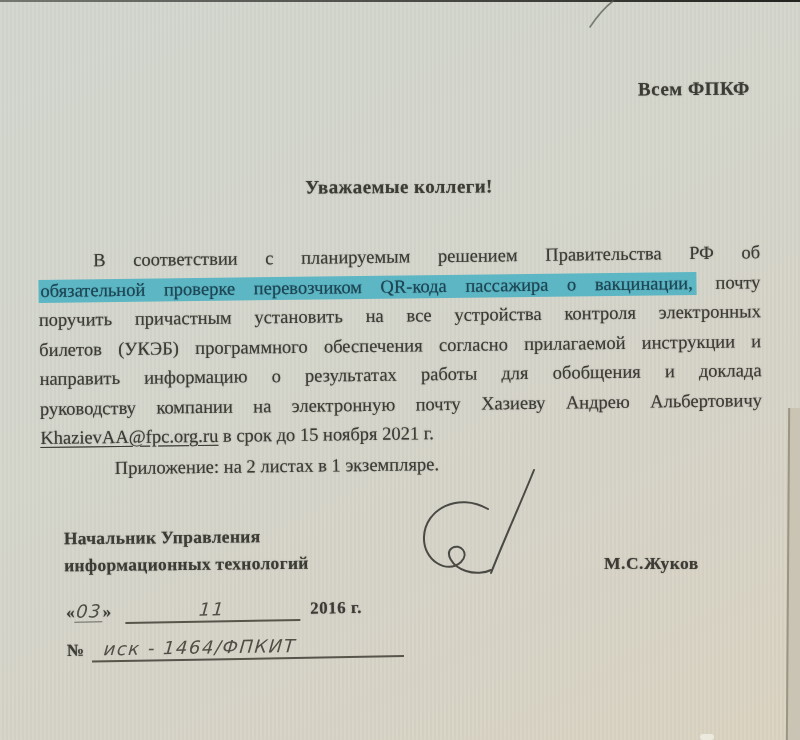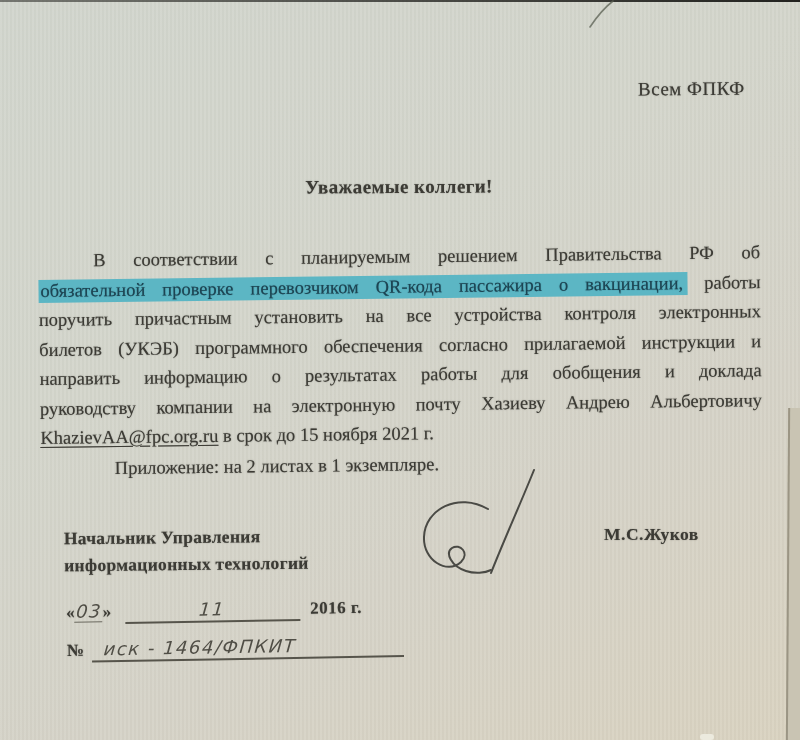--- a/index.html
+++ b/index.html
@@ -14,39 +14,39 @@
   .soft { text-shadow:0 0 1.2px rgba(59,58,52,0.6); }
 
   .top-edge { position:absolute; top:0; left:0; right:0; height:2px;
     background:linear-gradient(90deg, rgba(40,40,36,0.55), rgba(25,25,22,0.95)); }
   .right-crease { position:absolute; top:408px; right:-2px; width:13px; height:340px;
     background:#c9c4b3; border-left:2px solid #9b9584; transform:rotate(0.4deg); }
   .scratch { position:absolute; left:586px; top:0; }
   .speck { position:absolute; left:700px; top:734px; width:14px; height:6px;
     background:#eceade; border-radius:3px; }
 
-  .recipient { position:absolute; top:78px; left:638px; font-size:19px; font-weight:400;
+  .recipient { position:absolute; top:78px; left:638px; font-size:19px; font-weight:700;
     letter-spacing:0.5px; transform:rotate(-0.5deg); }
 
   .salutation { position:absolute; top:176px; left:38px; width:722px; text-align:center;
     font-size:19px; font-weight:600; letter-spacing:0.4px; transform:rotate(-0.3deg); }
 
   .body-block { position:absolute; top:247px; left:38px; width:722px;
     font-size:18.5px; line-height:29.5px; transform:rotate(-0.7deg); transform-origin:left top; }
   .bodyline { text-align:justify; text-align-last:justify; white-space:normal; }
   .bodyline.indent { text-indent:55px; }
   .bodyline.lastline { text-align:left; text-align-last:left; }
   .hl { background:#5cb6c4; color:#1d4553; padding:1px 4px 2px 2px;
     text-shadow:0 0 1px rgba(20,60,75,0.6); }
   .email { text-decoration:underline; text-underline-offset:3px; }
   .attach { text-align:left; text-align-last:left; padding-left:74px; margin-top:1px; }
 
   .sig-title { position:absolute; top:524px; left:64px; font-size:17.5px; font-weight:600;
     line-height:27px; letter-spacing:0.3px; transform:rotate(-0.6deg); }
-  .sig-name { position:absolute; top:524px; left:604px; font-size:17.5px; font-weight:600;
+  .sig-name { position:absolute; top:553px; left:604px; font-size:17.5px; font-weight:600;
     letter-spacing:0.5px; }
   .signature-svg { position:absolute; left:398px; top:452px; }
 
   .bottom-left { position:absolute; top:601px; left:66px; font-size:17px; font-weight:600;
     transform:rotate(-1deg); transform-origin:left top; }
   .dateline { white-space:nowrap; }
   .numline { margin-top:14px; white-space:nowrap; }
   .hand { font-family:"DejaVu Sans", sans-serif; font-style:italic; font-size:18px;
     color:#504e46; letter-spacing:1.5px; display:inline-block; transform:skewX(-6deg);
     text-shadow:none; font-weight:400; }
@@ -71,21 +71,21 @@
 
   <div class="right-crease"></div>
   <div class="speck"></div>
 
   <div class="recipient soft">Всем ФПКФ</div>
 
   <div class="salutation soft">Уважаемые коллеги!</div>
 
   <div class="body-block soft">
     <div class="bodyline indent">В соответствии с планируемым решением Правительства РФ об</div>
-    <div class="bodyline"><span class="hl">обязательной проверке перевозчиком QR-кода пассажира о вакцинации,</span> <span>работы</span></div>
+    <div class="bodyline"><span class="hl">обязательной проверке перевозчиком QR-кода пассажира о вакцинации,</span> <span>почту</span></div>
     <div class="bodyline">поручить причастным установить на все устройства контроля электронных</div>
     <div class="bodyline">билетов (УКЭБ) программного обеспечения согласно прилагаемой инструкции и</div>
     <div class="bodyline">направить информацию о результатах работы для обобщения и доклада</div>
     <div class="bodyline">руководству компании на электронную почту Хазиеву Андрею Альбертовичу</div>
     <div class="bodyline lastline"><span class="email">KhazievAA@fpc.org.ru</span> <span>в срок до 15 ноября 2021 г.</span></div>
     <div class="bodyline attach">Приложение: на 2 листах в 1 экземпляре.</div>
   </div>
 
   <div class="sig-title soft">
     <div>Начальник Управления</div>

